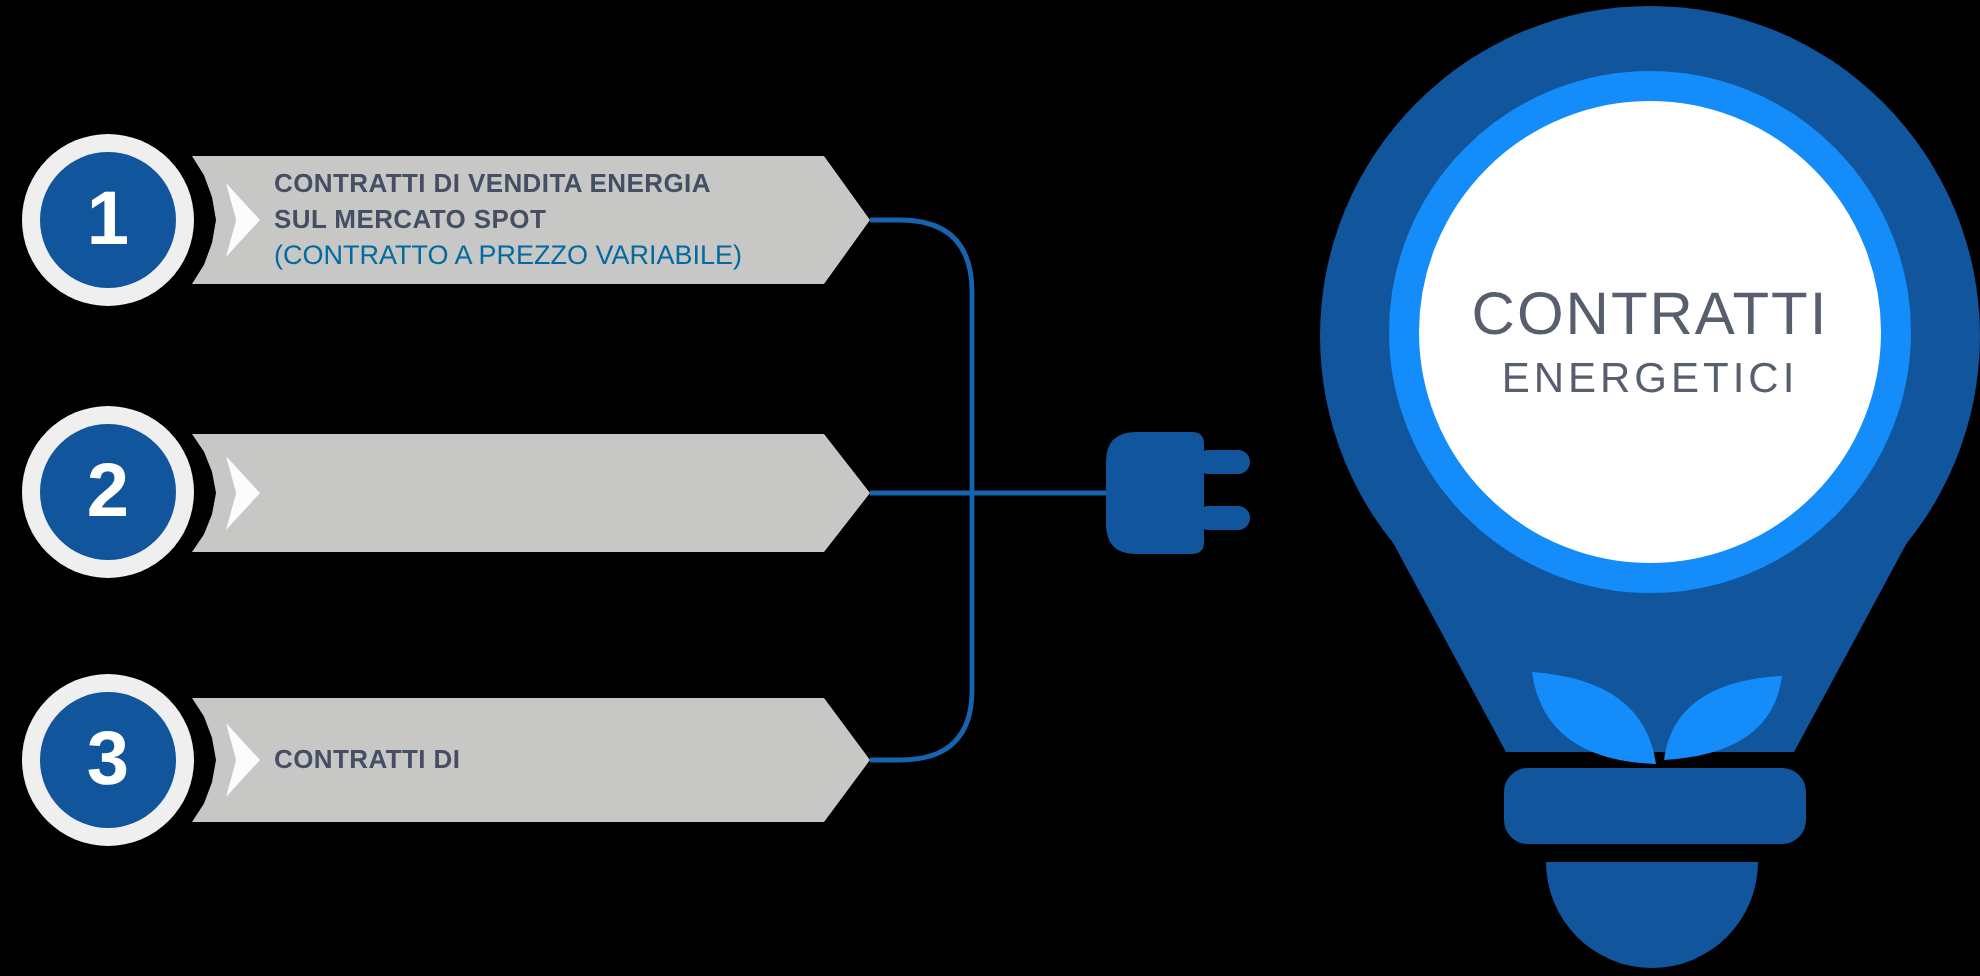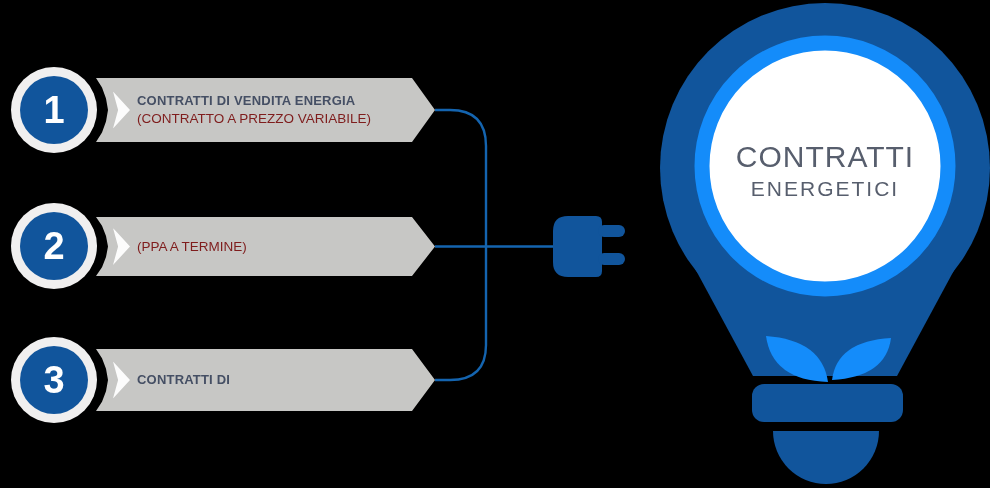--- a/index.html
+++ b/index.html
@@ -25,21 +25,21 @@
     padding-left:41px; box-sizing:border-box; z-index:2;
     clip-path: polygon(0% 0%, 316px 0%, 100% 50%, 316px 100%, 0% 100%,
                        6px 85%, 10px 68%, 12px 50%, 10px 32%, 6px 15%);
   }
   .chevron {
     position:absolute; left:17px; top:50%; transform:translateY(-50%);
     width:17px; height:37px; background:#FCFCFC;
     clip-path: polygon(0% 0%, 100% 50%, 0% 100%, 30% 50%);
   }
   .b-line { font-weight:700; font-size:13px; line-height:18px; color:#454F64; letter-spacing:0.2px; white-space:nowrap; }
-  .p-line { font-weight:400; font-size:13.5px; line-height:18px; color:#7f1d1d; white-space:nowrap; }
+  .p-line { font-weight:400; font-size:13.5px; line-height:18px; color:#0369a1; white-space:nowrap; }
   
   .wires { position:absolute; left:0; top:0; z-index:1; }
   .bulb  { position:absolute; left:660px; top:0; z-index:1; }
 </style>
 </head>
 <body>
 
 <div class="stage">
 
   <svg class="wires" width="990" height="488" viewBox="0 0 990 488">
@@ -66,31 +66,31 @@
   </svg>
 
   <div class="badge" style="left:11px; top:67px;">
     <div class="badge-inner">
       <span class="badge-num">1</span>
     </div>
   </div>
   <div class="banner" style="top:78px; height:64px;">
     <span class="chevron"></span>
     <span class="b-line">CONTRATTI DI VENDITA ENERGIA</span>
+    <span class="b-line">SUL MERCATO SPOT</span>
     <span class="p-line">(CONTRATTO A PREZZO VARIABILE)</span>
   </div>
 
   <div class="badge" style="left:11px; top:203px;">
     <div class="badge-inner">
       <span class="badge-num">2</span>
     </div>
   </div>
   <div class="banner" style="top:217px; height:59px;">
     <span class="chevron"></span>
-    <span class="p-line">(PPA A TERMINE)</span>
   </div>
 
   <div class="badge" style="left:11px; top:337px;">
     <div class="badge-inner">
       <span class="badge-num">3</span>
     </div>
   </div>
   <div class="banner" style="top:349px; height:62px;justify-content:center;">
     <span class="chevron"></span>
     <span class="b-line">CONTRATTI DI</span>

